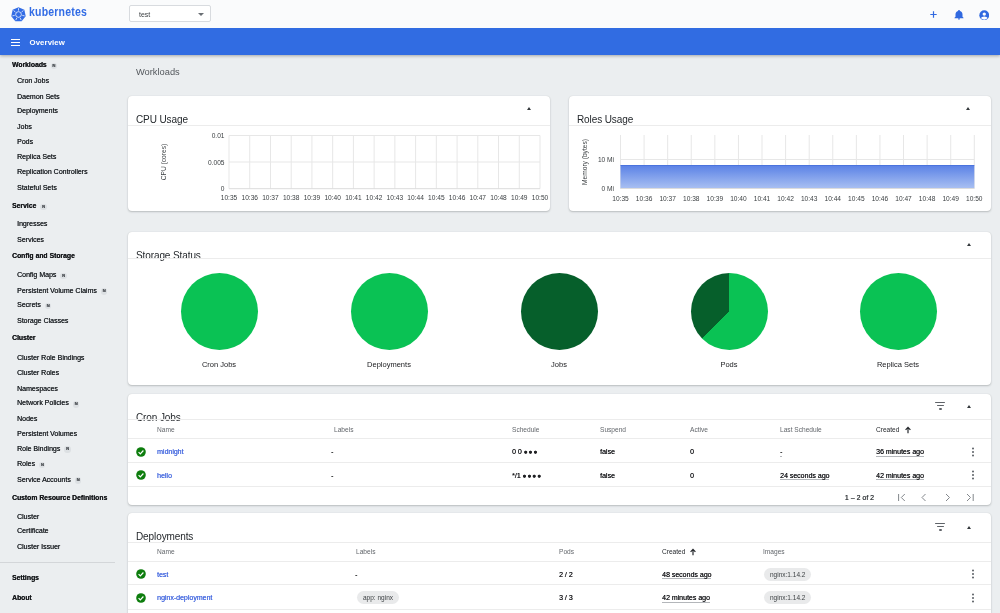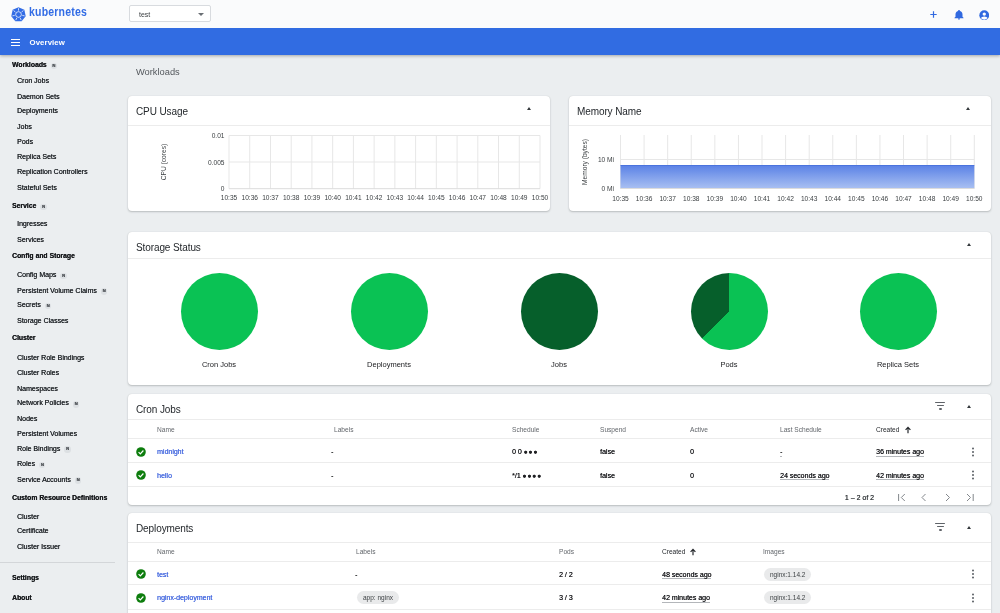--- a/index.html
+++ b/index.html
@@ -18,21 +18,21 @@
 #tbar{position:absolute;left:0;top:28px;width:1000px;height:27px;background:#316ce2;box-shadow:0 1px 3px rgba(0,0,0,.3);z-index:4;}
 #burger div{position:absolute;left:11px;width:9px;height:1.2px;background:#fff;}
 
 .sn{position:absolute;height:8px;line-height:8px;font-size:7px;color:#1f2327;white-space:nowrap;text-shadow:0.25px 0 0 #1f2327;}
 .sn.h{font-weight:bold;font-size:6.8px;color:#17191c;left:12px;}
 .sn.c{left:17px;}
 .nb{display:inline-block;width:6.5px;height:6.5px;border-radius:50%;background:#dce0e3;color:#5f6368;font-size:4.2px;font-weight:bold;text-align:center;line-height:6.8px;margin-left:4px;vertical-align:0.2px;}
 #sdiv{position:absolute;left:0;top:562px;width:115px;height:1px;background:#d3d6d9;}
 
 .card{position:absolute;background:#fff;border-radius:4px;box-shadow:0 1px 2px rgba(60,64,67,.28),0 0 1px rgba(60,64,67,.18);}
-.ctitle{position:absolute;left:8px;top:6px;height:20px;line-height:20px;font-size:10px;color:#24282c;letter-spacing:-0.1px;text-align:center;}
+.ctitle{position:absolute;left:8px;top:14px;height:20px;line-height:20px;font-size:10px;color:#24282c;letter-spacing:-0.1px;text-align:center;}
 .cdiv{position:absolute;left:0;right:0;height:1px;background:#ececec;}
 .uparrow{position:absolute;width:0;height:0;border-left:2.9px solid transparent;border-right:2.9px solid transparent;border-bottom:3.8px solid #33373b;}
 .filter i{position:absolute;left:50%;background:#5f6368;height:1.2px;border-radius:1px;}
 
 .th{position:absolute;height:8px;line-height:8px;font-size:6.6px;color:#63676c;white-space:nowrap;}
 .td{position:absolute;height:9px;line-height:9px;font-size:7px;color:#202124;white-space:nowrap;text-shadow:0.25px 0 0 currentColor;}
 .td.lnk{color:#4a6de0;}
 .ul{border-bottom:1px solid #b3b6ba;padding-bottom:0.5px;}
 .chip{position:absolute;height:13px;line-height:13px;border-radius:6.5px;background:#e9eaeb;color:#3c4043;font-size:6.5px;padding:0 6px;white-space:nowrap;}
 .dots{position:absolute;width:4px;height:10px;}
@@ -157,21 +157,21 @@
       <text class="axis" x="308.33" y="74.5" text-anchor="middle">10:45</text>
       <text class="axis" x="329.07" y="74.5" text-anchor="middle">10:46</text>
       <text class="axis" x="349.80" y="74.5" text-anchor="middle">10:47</text>
       <text class="axis" x="370.53" y="74.5" text-anchor="middle">10:48</text>
       <text class="axis" x="391.27" y="74.5" text-anchor="middle">10:49</text>
       <text class="axis" x="412.00" y="74.5" text-anchor="middle">10:50</text>
     </svg>
 </div>
 
 <div class="card" id="memcard" style="left:569px;top:96px;width:422px;height:115px;">
-  <div class="ctitle">Memory Name</div>
+  <div class="ctitle">Roles Usage</div>
   <div class="uparrow" style="left:396.5px;top:11px;"></div>
   <div class="cdiv" style="top:29px;"></div>
   <svg class="abs" style="left:0;top:29px" width="422" height="86" viewBox="0 0 422 86" id="memsvg">
       <defs>
         <linearGradient id="bg1" x1="0" y1="0" x2="0" y2="1">
           <stop offset="0" stop-color="#5b82e6"></stop>
           <stop offset="1" stop-color="#a9c0f2"></stop>
         </linearGradient>
       </defs>
       <line x1="51.50" y1="10" x2="51.50" y2="63.5" stroke="#e7e7e7" stroke-width="1"></line>

